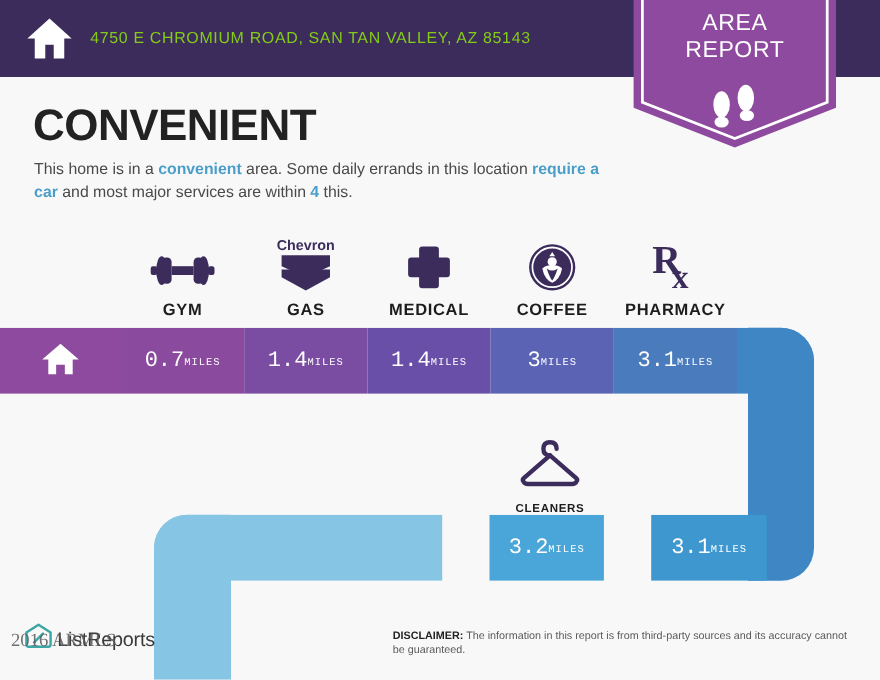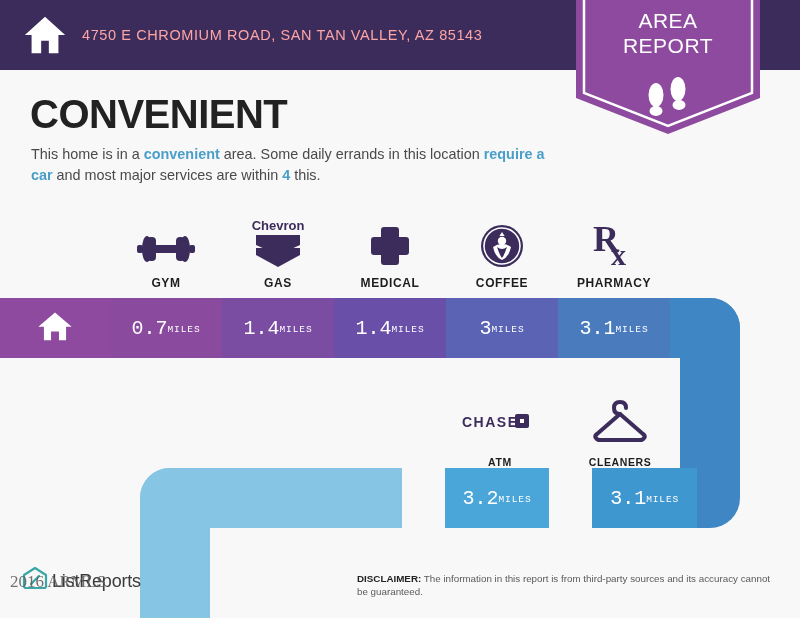--- a/index.html
+++ b/index.html
@@ -13,21 +13,21 @@
 
   
   .header {
     position:absolute; left:0; top:0; width:800px; height:70px;
     background:#3c2c5c;
     display:flex; align-items:center;
   }
   .header-home { margin-left:22px; width:46px; height:46px; flex:none; }
   .header-address {
     margin-left:14px;
-    color:#fca5a5;
+    color:#84cc16;
     font-size:14.5px;
     letter-spacing:0.6px;
     font-weight:400;
     white-space:nowrap;
   }
 
   
   .badge {
     position:absolute; left:566px; top:-6px; width:204px; height:146px;
     z-index:5;
@@ -56,21 +56,21 @@
   .icon-row {
     position:absolute; left:110px; top:212px; width:570px; height:78px;
     display:flex;
   }
   .icon-cell {
     width:112px; display:flex; flex-direction:column;
     align-items:center; justify-content:flex-end;
   }
   .icon-glyph { height:52px; display:flex; align-items:flex-end; justify-content:center; }
   .icon-label {
-    margin-top:7px; font-size:12px; font-weight:bold;
+    margin-top:7px; font-size:15px; font-weight:bold;
     color:#1d1d1d; letter-spacing:0.6px;
   }
 
   
   .bar-top {
     position:absolute; left:0; top:298px; width:740px; height:60px;
     display:flex;
     border-top-right-radius:30px;
     overflow:hidden;
   }
@@ -279,32 +279,20 @@
   <div class="bar-cell" style="width:112px;background:#4a7cbd">
     <span class="val">3.1</span>
     <span class="unit">MILES</span>
   </div>
   <div style="flex:1;background:#3f87c4"></div>
 </div>
 
 <div class="mid-row">
   <div class="mid-cell">
     <div class="mid-glyph">
-      <svg width="80" height="24" viewBox="0 0 80 24">
-        <text x="2" y="17" font-family="Liberation Sans, sans-serif" font-size="14" font-weight="bold" fill="#3c2c5c" letter-spacing="1.5">CHASE</text>
-        <g transform="translate(62,11)">
-          <rect x="-7" y="-7" width="14" height="14" rx="2" fill="#3c2c5c"></rect>
-          <rect x="-2" y="-2" width="4" height="4" fill="#ffffff"></rect>
-        </g>
-      </svg>
-    </div>
-    <div class="mid-label">ATM</div>
-  </div>
-  <div class="mid-cell">
-    <div class="mid-glyph">
       <svg width="62" height="48" viewBox="0 0 62 48">
         <path d="M31 16 q-6 0 -6 -6 q0 -6 6 -6 q6 0 6 6" fill="none" stroke="#3c2c5c" stroke-width="4" stroke-linecap="round"></path>
         <path d="M31 16 L8 36 q-3 2 -1 4 q1 2 4 2 h40 q3 0 4 -2 q2 -2 -1 -4 Z" fill="none" stroke="#3c2c5c" stroke-width="4" stroke-linejoin="round"></path>
       </svg>
     </div>
     <div class="mid-label">CLEANERS</div>
   </div>
 </div>
 
 <div class="elbow-left"></div>

